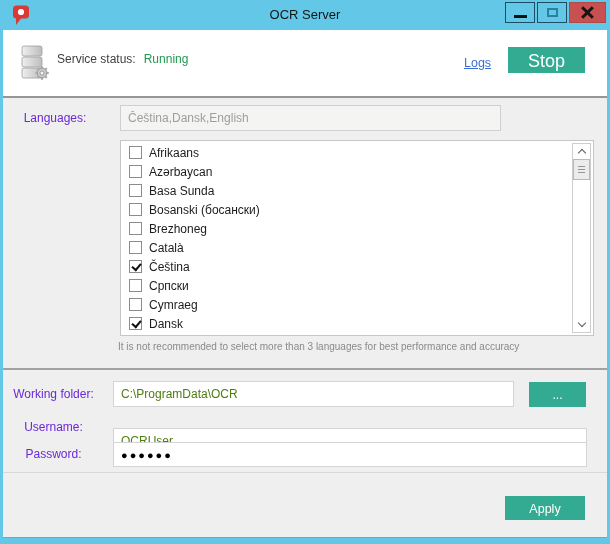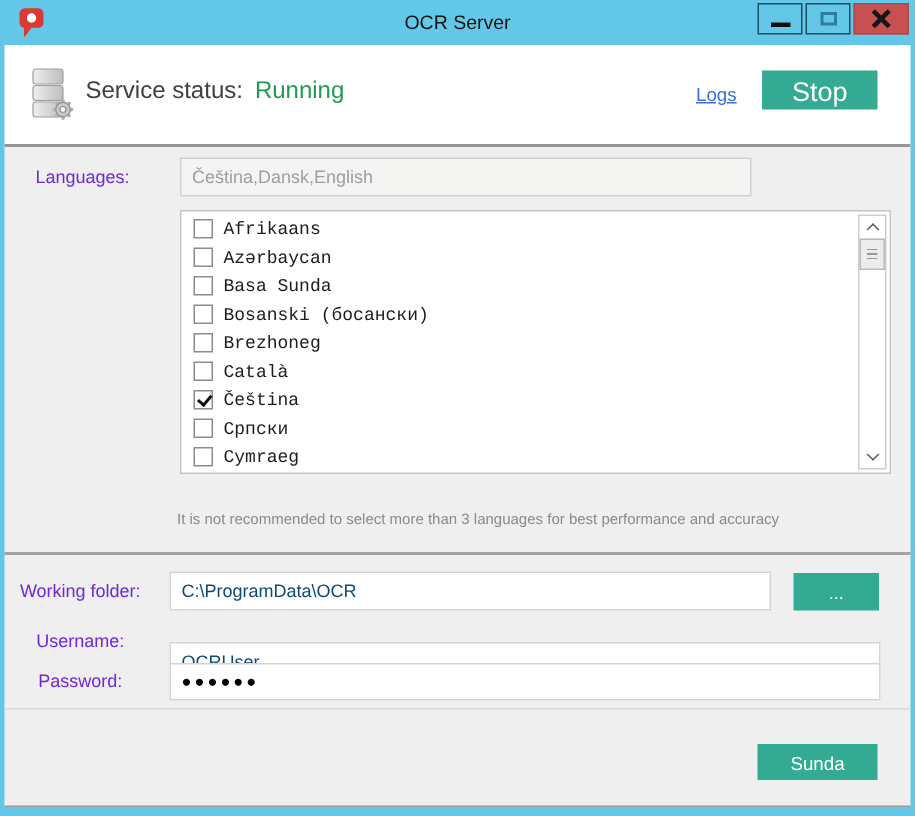--- a/index.html
+++ b/index.html
@@ -25,36 +25,36 @@
 
   
   .sec{position:absolute;left:3px;width:604px;}
   .sec-top{top:30px;height:68px;background:#ffffff;border-bottom:2px solid #969696;}
   .sec-mid{top:98px;height:272px;background:#efefef;border-bottom:2px solid #a2a2a2;}
   .sec-form{top:370px;height:103px;background:#efefef;border-bottom:1px solid #d8d8d8;}
   .sec-foot{top:473px;height:65px;background:#efefef;border-bottom:1px solid #9a9a9a;}
 
   
   .db-icon{position:absolute;left:20px;top:45px;}
-  .status-line{position:absolute;left:57px;top:52px;font-size:16px;color:#3f3f3f;}
+  .status-line{position:absolute;left:57px;top:52px;font-size:12px;color:#3f3f3f;}
   .status-value{color:var(--running,#219a52);margin-left:8px;}
   .logs-link{position:absolute;left:464px;top:56px;font-size:12.5px;color:var(--link,#3a6fd8);
              text-decoration:underline;cursor:pointer;}
   .btn{background:var(--accent,#33ab92);color:#ffffff;border:none;text-align:center;cursor:pointer;
        font-family:"Liberation Sans","DejaVu Sans",sans-serif;}
   .stop-btn{position:absolute;left:508px;top:47px;width:77px;height:26px;font-size:18px;line-height:26px;}
 
   
   .field-label{position:absolute;font-size:12px;color:#6d28d9;text-align:center;}
   .lbl-languages{left:0;top:105px;width:110px;height:26px;line-height:26px;}
   .summary-field{position:absolute;left:120px;top:105px;width:381px;height:26px;background:#f4f4f3;
                  border:1px solid #cfcfcf;color:#9e9e9e;font-size:12px;padding:0 7px;
                  font-family:"Liberation Sans","DejaVu Sans",sans-serif;}
-  .listbox{position:absolute;left:120px;top:140px;width:474px;height:176px;background:#ffffff;
-           border:1px solid #c6c6c6;overflow:hidden;font-family:Liberation Mono, monospace;}
+  .listbox{position:absolute;left:120px;top:140px;width:474px;height:196px;background:#ffffff;
+           border:1px solid #c6c6c6;overflow:hidden;}
   .lang-rows{position:absolute;left:0;top:2px;right:20px;}
   .lang-row{height:19px;display:flex;align-items:center;padding-left:8px;font-size:12px;color:#1c1c1c;cursor:default;}
   .checkbox{position:relative;width:13px;height:13px;background:#ffffff;border:1px solid #8c8c8c;
             margin-right:7px;flex:0 0 auto;cursor:pointer;}
   .checkbox.checked::after{content:'';position:absolute;left:2px;top:2px;width:7px;height:4px;
             border-left:2px solid #101010;border-bottom:2px solid #101010;transform:rotate(-50deg);}
   .scrollbar{position:absolute;right:2px;top:2px;bottom:2px;width:19px;background:#ffffff;
              border:1px solid #cdcdcd;}
   .sb-btn{position:absolute;left:0;width:17px;height:15px;display:flex;align-items:center;
           justify-content:center;cursor:pointer;}
@@ -65,21 +65,21 @@
   .chev-down{transform:rotate(225deg);margin-bottom:3px;}
   .sb-thumb{position:absolute;left:0;top:15px;width:17px;height:21px;background:#ececec;
             border:1px solid #b9b9b9;display:flex;align-items:center;justify-content:center;cursor:pointer;}
   .grip{width:7px;height:7px;background:repeating-linear-gradient(to bottom,#969696 0 1px,transparent 1px 3px);}
   .hint{position:absolute;left:118px;top:341px;font-size:10px;color:#8a8a8a;white-space:nowrap;text-align:right;}
 
   
   .lbl-wf{left:0;top:381px;width:107px;height:26px;line-height:26px;}
   .lbl-un{left:0;top:415px;width:107px;height:25px;line-height:25px;}
   .lbl-pw{left:0;top:442px;width:107px;height:25px;line-height:25px;}
-  .text-input{position:absolute;background:#ffffff;border:1px solid #d4d4d4;font-size:12px;color:#0c4a6e;
+  .text-input{position:absolute;background:#ffffff;border:1px solid #d4d4d4;font-size:12px;color:#4d7c0f;
               padding:0 7px;font-family:"Liberation Sans","DejaVu Sans",sans-serif;}
   .inp-wf{left:113px;top:381px;width:401px;height:26px;}
   .inp-un{left:113px;top:428px;width:474px;height:25px;}
   .inp-pw{left:113px;top:442px;width:474px;height:25px;font-size:11px;font-weight:bold;letter-spacing:2px;color:#000;}
   .browse-btn{position:absolute;left:529px;top:382px;width:57px;height:25px;font-size:12px;line-height:22px;}
 
   
   .apply-btn{position:absolute;left:505px;top:496px;width:80px;height:24px;font-size:12.5px;line-height:24px;}
 </style>
 </head>
@@ -202,14 +202,14 @@
   <div class="field-label lbl-wf">Working folder:</div>
   <input class="text-input inp-wf" value="C:\ProgramData\OCR" style="">
   <button class="btn browse-btn">...</button>
 
   <div class="field-label lbl-un">Username:</div>
   <input class="text-input inp-un" value="OCRUser" style="">
 
   <div class="field-label lbl-pw">Password:</div>
   <input class="text-input inp-pw" value="●●●●●●" style="">
 
-  <button class="btn apply-btn">Sunda</button>
+  <button class="btn apply-btn">Apply</button>
 </div>
 
 </body></html>

